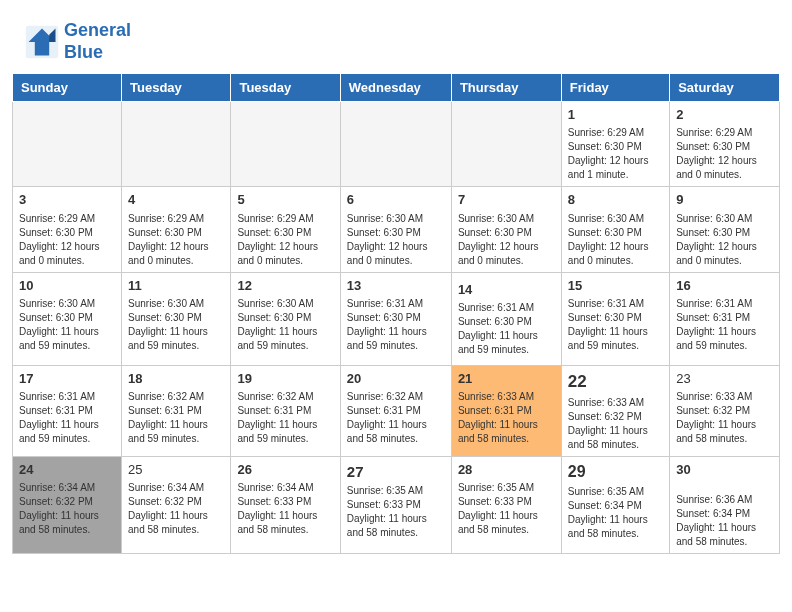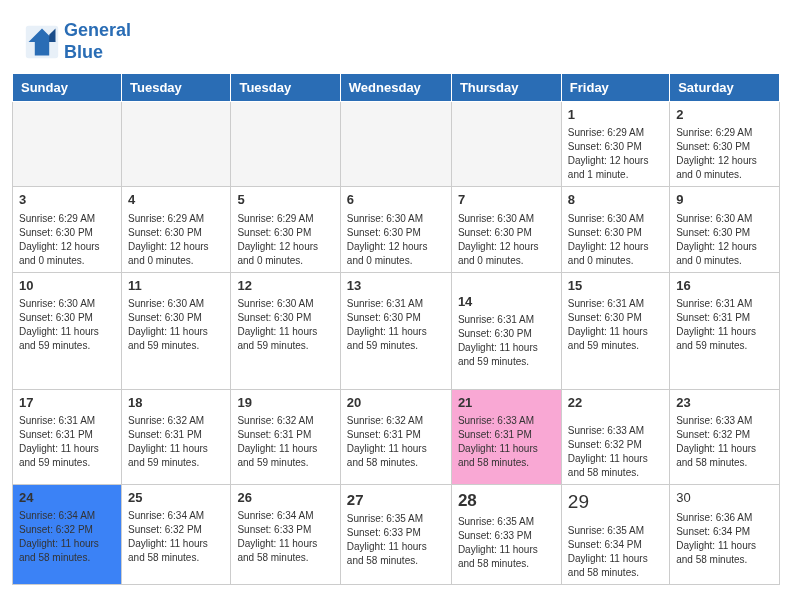--- a/index.html
+++ b/index.html
@@ -111,21 +111,21 @@
             <div>Sunrise: 6:30 AM<br>Sunset: 6:30 PM<br>Daylight: 11 hours and 59 minutes.</div>
           </td>
           <td style="vertical-align: top; border: 1px solid rgb(204, 204, 204); padding: 4px 6px; width: 113px; min-height: 90px; background-color: rgb(255, 255, 255); font-size: 10px; color: rgb(51, 51, 51); line-height: 1.4;">
             <span style="font-weight: bold; font-size: 13px; display: block; margin-bottom: 2px;">12</span>
             <div>Sunrise: 6:30 AM<br>Sunset: 6:30 PM<br>Daylight: 11 hours and 59 minutes.</div>
           </td>
           <td style="vertical-align: top; border: 1px solid rgb(204, 204, 204); padding: 4px 6px; width: 113px; min-height: 90px; background-color: rgb(255, 255, 255); font-size: 10px; color: rgb(51, 51, 51); line-height: 1.4;">
             <span style="font-weight: bold; font-size: 13px; display: block; margin-bottom: 2px;">13</span>
             <div>Sunrise: 6:31 AM<br>Sunset: 6:30 PM<br>Daylight: 11 hours and 59 minutes.</div>
           </td>
-          <td style="vertical-align: top; border: 1px solid rgb(204, 204, 204); padding: 20px 6px; width: 113px; min-height: 90px; background-color: rgb(255, 255, 255); font-size: 10px; color: rgb(51, 51, 51); line-height: 1.4;">
+          <td style="vertical-align: top; border: 1px solid rgb(204, 204, 204); padding: 8px 6px; width: 113px; min-height: 90px; background-color: rgb(255, 255, 255); font-size: 10px; color: rgb(51, 51, 51); line-height: 1.4;">
             <span style="font-weight: bold; font-size: 13px; display: block; margin-bottom: 2px;">14</span>
             <div>Sunrise: 6:31 AM<br>Sunset: 6:30 PM<br>Daylight: 11 hours and 59 minutes.</div>
           </td>
           <td style="vertical-align: top; border: 1px solid rgb(204, 204, 204); padding: 4px 6px; width: 113px; min-height: 90px; background-color: rgb(255, 255, 255); font-size: 10px; color: rgb(51, 51, 51); line-height: 1.4; margin-left: 48px;">
             <span style="font-weight: bold; font-size: 13px; display: block; margin-bottom: 2px;">15</span>
             <div>Sunrise: 6:31 AM<br>Sunset: 6:30 PM<br>Daylight: 11 hours and 59 minutes.</div>
           </td>
           <td style="vertical-align: top; border: 1px solid rgb(204, 204, 204); padding: 4px 6px; width: 113px; min-height: 90px; background-color: rgb(255, 255, 255); font-size: 10px; color: rgb(51, 51, 51); line-height: 1.4;">
             <span style="font-weight: bold; font-size: 13px; display: block; margin-bottom: 2px;">16</span>
             <div>Sunrise: 6:31 AM<br>Sunset: 6:31 PM<br>Daylight: 11 hours and 59 minutes.</div>
@@ -141,58 +141,58 @@
             <div>Sunrise: 6:32 AM<br>Sunset: 6:31 PM<br>Daylight: 11 hours and 59 minutes.</div>
           </td>
           <td style="vertical-align: top; border: 1px solid rgb(204, 204, 204); padding: 4px 6px; width: 113px; min-height: 90px; background-color: rgb(255, 255, 255); font-size: 10px; color: rgb(51, 51, 51); line-height: 1.4;">
             <span style="font-weight: bold; font-size: 13px; display: block; margin-bottom: 2px;">19</span>
             <div>Sunrise: 6:32 AM<br>Sunset: 6:31 PM<br>Daylight: 11 hours and 59 minutes.</div>
           </td>
           <td style="vertical-align: top; border: 1px solid rgb(204, 204, 204); padding: 4px 6px; width: 113px; min-height: 90px; background-color: rgb(255, 255, 255); font-size: 10px; color: rgb(51, 51, 51); line-height: 1.4;">
             <span style="font-weight: bold; font-size: 13px; display: block; margin-bottom: 2px;">20</span>
             <div>Sunrise: 6:32 AM<br>Sunset: 6:31 PM<br>Daylight: 11 hours and 58 minutes.</div>
           </td>
-          <td style="vertical-align: top; border: 1px solid rgb(204, 204, 204); padding: 4px 6px; width: 113px; min-height: 90px; background-color: #f9a8d4; font-size: 10px; color: rgb(51, 51, 51); line-height: 1.4;">
+          <td style="vertical-align: top; border: 1px solid rgb(204, 204, 204); padding: 4px 6px; width: 113px; min-height: 90px; background-color: #fdba74; font-size: 10px; color: rgb(51, 51, 51); line-height: 1.4;">
             <span style="font-weight: bold; font-size: 13px; display: block; margin-bottom: 2px;">21</span>
             <div>Sunrise: 6:33 AM<br>Sunset: 6:31 PM<br>Daylight: 11 hours and 58 minutes.</div>
           </td>
           <td style="vertical-align: top; border: 1px solid rgb(204, 204, 204); padding: 4px 6px; width: 113px; min-height: 90px; background-color: rgb(255, 255, 255); font-size: 10px; color: rgb(51, 51, 51); line-height: 1.4;">
-            <span style="font-weight: bold; font-size: 13px; display: block; margin-bottom: 12px;">22</span>
+            <span style="font-weight: bold; font-size: 17px; display: block; margin-bottom: 2px;">22</span>
             <div>Sunrise: 6:33 AM<br>Sunset: 6:32 PM<br>Daylight: 11 hours and 58 minutes.</div>
           </td>
           <td style="vertical-align: top; border: 1px solid rgb(204, 204, 204); padding: 4px 6px; width: 113px; min-height: 90px; background-color: rgb(255, 255, 255); font-size: 10px; color: rgb(51, 51, 51); line-height: 1.4;">
-            <span style="font-weight: bold; font-size: 13px; display: block; margin-bottom: 2px;">23</span>
+            <span style="font-weight: normal; font-size: 13px; display: block; margin-bottom: 2px;">23</span>
             <div>Sunrise: 6:33 AM<br>Sunset: 6:32 PM<br>Daylight: 11 hours and 58 minutes.</div>
           </td>
         </tr>
         <tr>
-          <td style="vertical-align: top; border: 1px solid rgb(204, 204, 204); padding: 4px 6px; width: 113px; min-height: 90px; background-color: #3b82f6; font-size: 10px; color: rgb(51, 51, 51); line-height: 1.4;">
+          <td style="vertical-align: top; border: 1px solid rgb(204, 204, 204); padding: 4px 6px; width: 113px; min-height: 90px; background-color: #a3a3a3; font-size: 10px; color: rgb(51, 51, 51); line-height: 1.4;">
             <span style="font-weight: bold; font-size: 13px; display: block; margin-bottom: 2px;">24</span>
             <div>Sunrise: 6:34 AM<br>Sunset: 6:32 PM<br>Daylight: 11 hours and 58 minutes.</div>
           </td>
           <td style="vertical-align: top; border: 1px solid rgb(204, 204, 204); padding: 4px 6px; width: 113px; min-height: 90px; background-color: rgb(255, 255, 255); font-size: 10px; color: rgb(51, 51, 51); line-height: 1.4;">
-            <span style="font-weight: bold; font-size: 13px; display: block; margin-bottom: 2px;">25</span>
+            <span style="font-weight: normal; font-size: 13px; display: block; margin-bottom: 2px;">25</span>
             <div>Sunrise: 6:34 AM<br>Sunset: 6:32 PM<br>Daylight: 11 hours and 58 minutes.</div>
           </td>
           <td style="vertical-align: top; border: 1px solid rgb(204, 204, 204); padding: 4px 6px; width: 113px; min-height: 90px; background-color: rgb(255, 255, 255); font-size: 10px; color: rgb(51, 51, 51); line-height: 1.4;">
             <span style="font-weight: bold; font-size: 13px; display: block; margin-bottom: 2px;">26</span>
             <div>Sunrise: 6:34 AM<br>Sunset: 6:33 PM<br>Daylight: 11 hours and 58 minutes.</div>
           </td>
           <td style="vertical-align: top; border: 1px solid rgb(204, 204, 204); padding: 4px 6px; width: 113px; min-height: 90px; background-color: rgb(255, 255, 255); font-size: 10px; color: rgb(51, 51, 51); line-height: 1.4;">
             <span style="font-weight: bold; font-size: 15px; display: block; margin-bottom: 2px;">27</span>
             <div>Sunrise: 6:35 AM<br>Sunset: 6:33 PM<br>Daylight: 11 hours and 58 minutes.</div>
           </td>
           <td style="vertical-align: top; border: 1px solid rgb(204, 204, 204); padding: 4px 6px; width: 113px; min-height: 90px; background-color: rgb(255, 255, 255); font-size: 10px; color: rgb(51, 51, 51); line-height: 1.4;">
-            <span style="font-weight: bold; font-size: 17px; display: block; margin-bottom: 2px;">28</span>
+            <span style="font-weight: bold; font-size: 13px; display: block; margin-bottom: 2px;">28</span>
             <div>Sunrise: 6:35 AM<br>Sunset: 6:33 PM<br>Daylight: 11 hours and 58 minutes.</div>
           </td>
           <td style="vertical-align: top; border: 1px solid rgb(204, 204, 204); padding: 4px 6px; width: 113px; min-height: 90px; background-color: rgb(255, 255, 255); font-size: 10px; color: rgb(51, 51, 51); line-height: 1.4;">
-            <span style="font-weight: normal; font-size: 19px; display: block; margin-bottom: 8px;">29</span>
+            <span style="font-weight: bold; font-size: 16px; display: block; margin-bottom: 2px;">29</span>
             <div>Sunrise: 6:35 AM<br>Sunset: 6:34 PM<br>Daylight: 11 hours and 58 minutes.</div>
           </td>
           <td style="vertical-align: top; border: 1px solid rgb(204, 204, 204); padding: 4px 6px; width: 113px; min-height: 90px; background-color: rgb(255, 255, 255); font-size: 10px; color: rgb(51, 51, 51); line-height: 1.4;">
-            <span style="font-weight: normal; font-size: 13px; display: block; margin-bottom: 4px;">30</span>
+            <span style="font-weight: bold; font-size: 13px; display: block; margin-bottom: 14px;">30</span>
             <div>Sunrise: 6:36 AM<br>Sunset: 6:34 PM<br>Daylight: 11 hours and 58 minutes.</div>
           </td>
         </tr>
       </tbody>
   </table>
 </div>
 
 </body></html>

